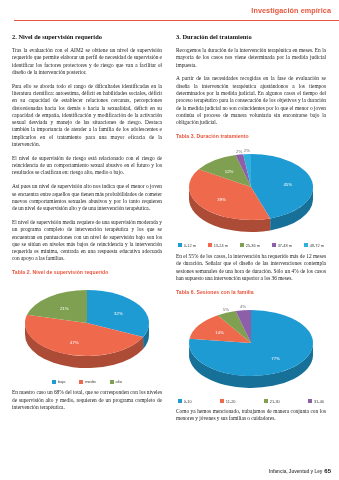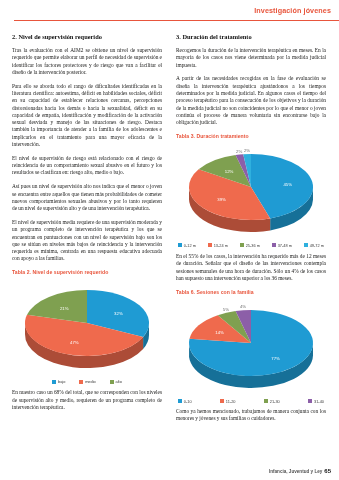--- a/index.html
+++ b/index.html
@@ -88,21 +88,21 @@
     font-family:"Liberation Sans", sans-serif;
     font-size:6px; font-weight:bold; color:#111;
   }
 </style>
 </head>
 <body>
 
 <div class="page">
 
   <div class="header">
-    <div class="header-title">Investigación jóvenes</div>
+    <div class="header-title">Investigación empírica</div>
     <div class="header-rule"></div>
   </div>
 
   <div class="col col-left">
     <h2 class="sec">2. Nivel de supervisión requerido</h2>
     <p class="body">Tras la evaluación con el AIM2 se obtiene un nivel de supervisión requerido que permite elaborar un perfil de necesidad de supervisión e identificar los factores protectores y de riesgo que van a facilitar el diseño de la intervención posterior.</p>
     <p class="body">Para ello se aborda todo el rango de dificultades identificadas en la literatura científica: autoestima, déficit en habilidades sociales, déficit en su capacidad de establecer relaciones cercanas, percepciones distorsionadas hacia los demás o hacia la sexualidad, déficit en su capacidad de empatía, identificación y modificación de la activación sexual desviada y manejo de las situaciones de riesgo. Destaca también la importancia de atender a la familia de los adolescentes e implicarlos en el tratamiento para una mayor eficacia de la intervención.</p>
     <p class="body">El nivel de supervisión de riesgo está relacionado con el riesgo de reincidencia de un comportamiento sexual abusivo en el futuro y los resultados se clasifican en: riesgo alto, medio o bajo.</p>
     <p class="body">Así pues un nivel de supervisión alto nos indica que el menor o joven se encuentra entre aquellos que tienen más probabilidades de cometer nuevos comportamientos sexuales abusivos y por lo tanto requieren de un nivel de supervisión alto y de una intervención terapéutica.</p>
     <p class="body">El nivel de supervisión media requiere de una supervisión moderada y un programa completo de intervención terapéutica y los que se encuentran en puntuaciones con un nivel de supervisión bajo son los que se sitúan en niveles más bajos de reincidencia y la intervención requerida es mínima, centrada en una respuesta educativa adecuada con apoyo a las familias.</p>

